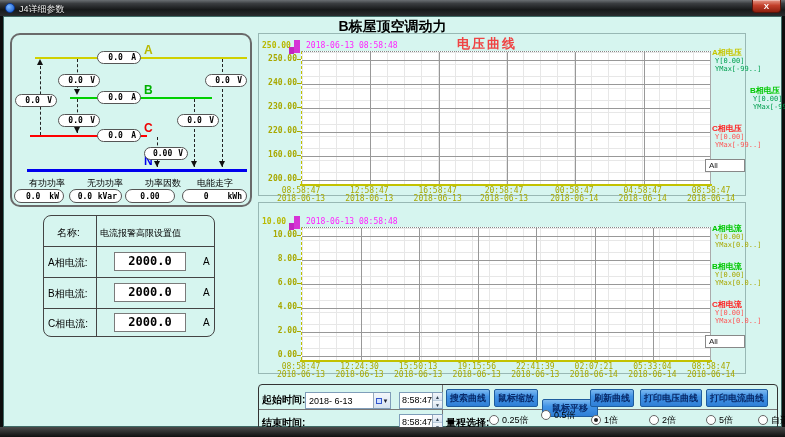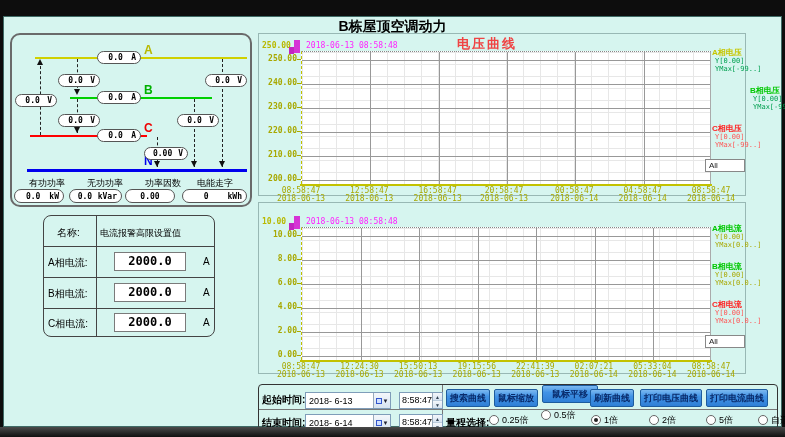--- a/index.html
+++ b/index.html
@@ -101,20 +101,27 @@
   .radio-circle { width:10px; height:10px; border-radius:50%; border:1px solid #666; background:#fff;
     margin-right:3px; position:relative; flex:none; }
   .radio-circle.sel::after { content:""; position:absolute; left:2px; top:2px; width:4px; height:4px;
     border-radius:50%; background:#222; }
   .radio-label { font:9px "Liberation Sans",sans-serif; color:#000; white-space:nowrap; }
 </style>
 </head>
 <body>
 
 <div class="screen">
+  <div class="titlebar">
+    <span class="app-icon"></span>
+    <span class="win-title">J4详细参数</span>
+    <div class="close-btn">
+      <span>X</span>
+    </div>
+  </div>
 
   <div class="window-bg"></div>
   <div class="main-title">B栋屋顶空调动力</div>
 
   <div class="diagram">
     <div class="pline" style="left:23px;top:22px;width:212px;background:#d0d000"></div>
     <div class="pline" style="left:58px;top:62px;width:142px;background:#00d000"></div>
     <div class="pline" style="left:18px;top:100px;width:117px;background:#ff0000"></div>
     <div class="pline" style="left:15px;top:134px;width:220px;height:3px;background:#0000ee"></div>
 
@@ -239,21 +246,21 @@
       </div>
       <div class="xaxis" style="left: 41px; top: 150px; width: 412px;"></div>
       <div class="ytick" style="top: 20px;">250.00</div>
       <div class="ytickmark" style="left: 38px; top: 25px;"></div>
       <div class="ytick" style="top: 44px;">240.00</div>
       <div class="ytickmark" style="left: 38px; top: 49px;"></div>
       <div class="ytick" style="top: 68px;">230.00</div>
       <div class="ytickmark" style="left: 38px; top: 73px;"></div>
       <div class="ytick" style="top: 92px;">220.00</div>
       <div class="ytickmark" style="left: 38px; top: 97px;"></div>
-      <div class="ytick" style="top: 116px;">210.00</div>
+      <div class="ytick" style="top: 116px;">160.00</div>
       <div class="ytickmark" style="left: 38px; top: 121px;"></div>
       <div class="ytick" style="top: 140px;">200.00</div>
       <div class="ytickmark" style="left: 38px; top: 145px;"></div>
       <div class="xtick" style="left: 42px; top: 153px;">
         <div>08:58:47</div>
         <div>2018-06-13</div>
       </div>
       <div class="xtick" style="left: 110.333px; top: 153px;">
         <div>12:58:47</div>
         <div>2018-06-13</div>
@@ -391,39 +398,32 @@
     </div>
     <div class="timebox" style="left:140px;top:7px">
       <span class="ttext">8:58:47</span>
       <span class="spin">
           <span>▲</span>
           <span>▼</span>
         </span>
     </div>
 
     <span class="ctl-label" style="left:3px;top:31px">结束时间:</span>
-    <div class="datebox" style="left:46px;top:29px">
-      <span class="dtext">2018- 6-14</span>
-      <span class="dd">
-          <span class="cal"></span>
-          <span class="arr">▼</span>
-        </span>
-    </div>
     <div class="timebox" style="left:140px;top:29px">
       <span class="ttext">8:58:47</span>
       <span class="spin">
           <span>▲</span>
           <span>▼</span>
         </span>
     </div>
 
     <span class="ctl-label" style="left:187px;top:31px">量程选择:</span>
   <div class="act-btn" style="left: 187px; top: 4px; width: 44px;">搜索曲线</div>
       <div class="act-btn" style="left: 235px; top: 4px; width: 44px;">鼠标缩放</div>
-      <div class="act-btn" style="left: 283px; top: 0; width: 56px;">鼠标平移</div>
+      <div class="act-btn" style="left: 283px; top: 14px; width: 56px;">鼠标平移</div>
       <div class="act-btn" style="left: 331px; top: 4px; width: 44px;">刷新曲线</div>
       <div class="act-btn" style="left: 381px; top: 4px; width: 62px;">打印电压曲线</div>
       <div class="act-btn" style="left: 447px; top: 4px; width: 62px;">打印电流曲线</div>
       <div class="radio-item" style="left: 230px; top: 29px;">
         <span class="radio-circle"></span>
         <span class="radio-label">0.25倍</span>
       </div>
       <div class="radio-item" style="left: 282px; top: 24px;">
         <span class="radio-circle"></span>
         <span class="radio-label">0.5倍</span>

